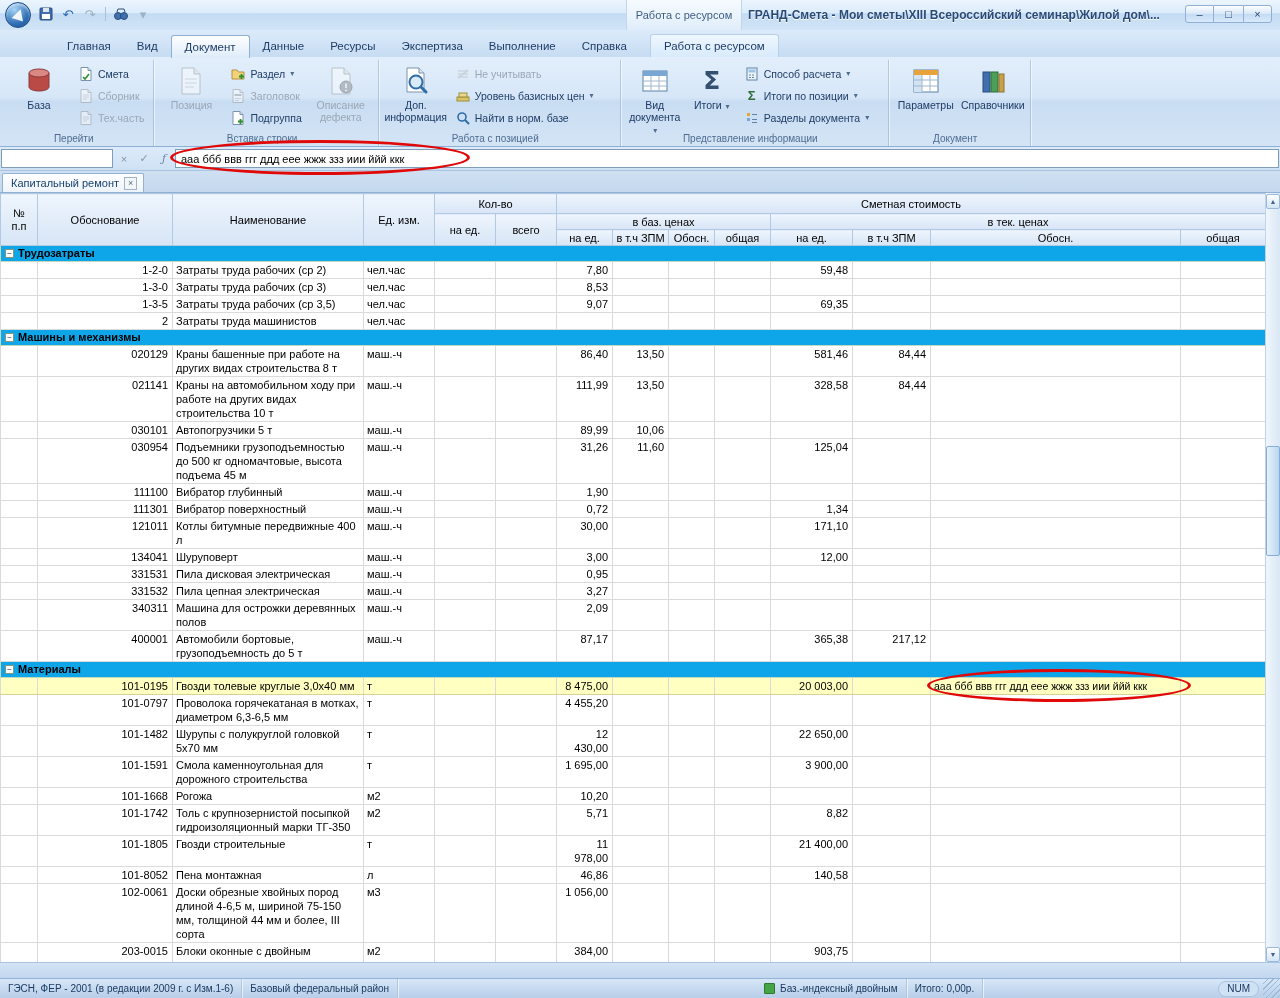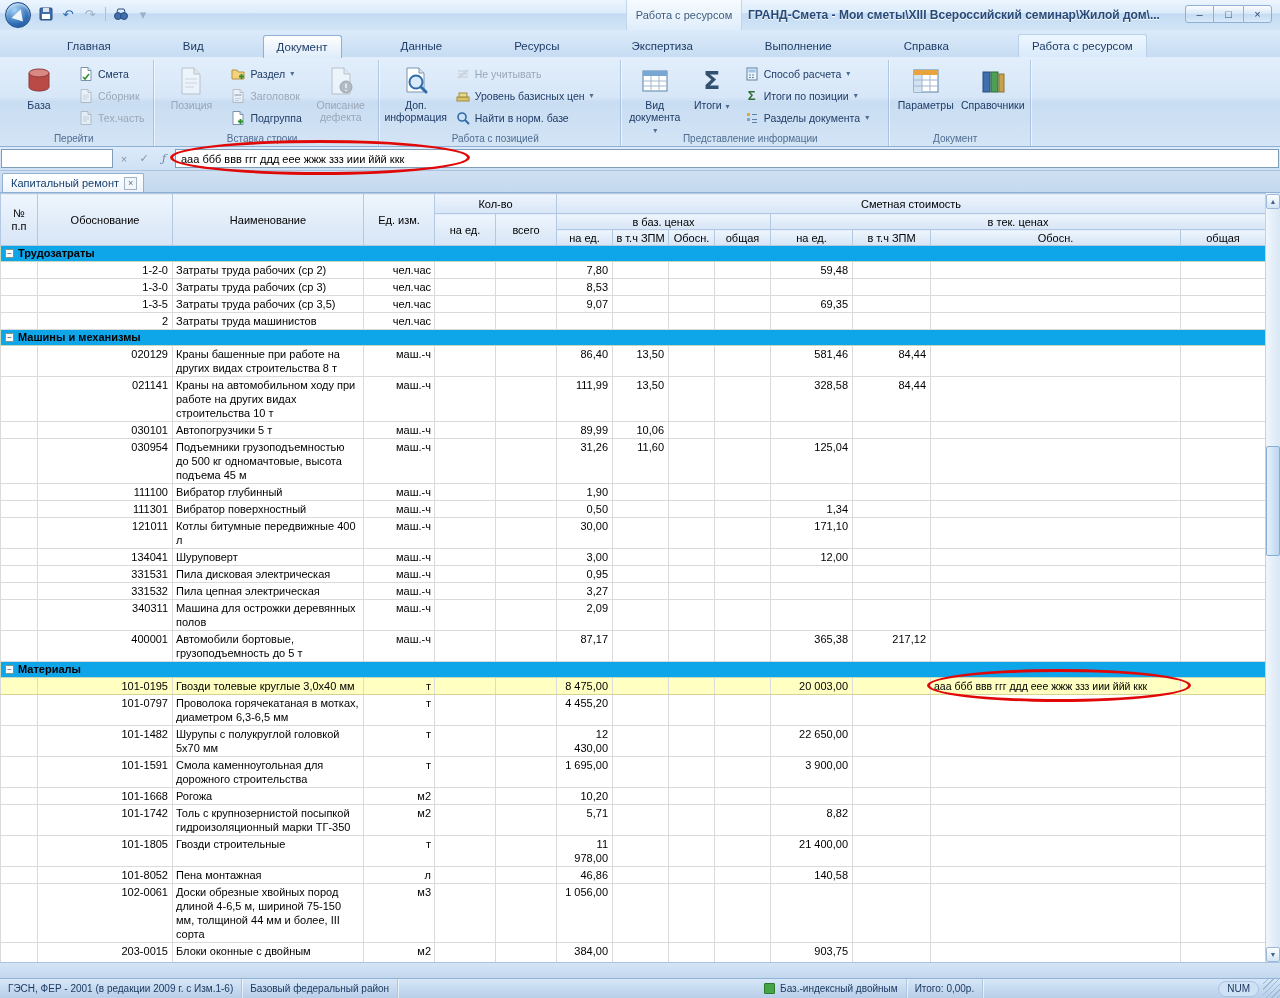--- a/index.html
+++ b/index.html
@@ -30,21 +30,21 @@
   .win-controls { position:absolute; right:8px; top:5px; display:flex; }
   .wbtn { width:29px; height:18px; display:flex; align-items:center; justify-content:center;
     font-size:11px; color:#27486f; border:1px solid #8fb0d4;
     background:linear-gradient(#fdfeff,#d7e7f7 50%,#c3dbf2 51%,#d9eafa); }
   .wbtn.min { border-radius:3px 0 0 3px; }
   .wbtn.max { border-left:none; border-right:none; }
   .wbtn.close { border-radius:0 3px 3px 0; }
 
   
   .tabrow { height:27px; background:linear-gradient(#dcebfb,#c6dcf2); display:flex;
-    align-items:flex-end; padding-left:54px;gap:46px; }
+    align-items:flex-end; padding-left:54px; }
   .rtab { padding:5px 13px; font-size:11.5px; color:#1e3c66; white-space:nowrap; }
   .rtab.active { background:linear-gradient(#fefefe,#ebf3fc 60%,#ddecf9);
     border:1px solid #8fb0d4; border-bottom:none; border-radius:3px 3px 0 0; position:relative; top:1px; z-index:2; }
   .rtab.ctxtab { margin-left:10px; background:linear-gradient(#eef7ff,#d8eafb);
     border:1px solid #b9d0e8; border-bottom:none; border-radius:3px 3px 0 0; }
 
   
   .ribbon { height:90px; border-bottom:1px solid #8fb0d4; display:flex; align-items:stretch;
     padding:3px 0 0 2px;
     background:linear-gradient(#e2eefb 0%,#d7e7f8 45%,#c9ddf2 50%,#d3e4f5 100%); }
@@ -97,21 +97,21 @@
   .grid thead tr:first-child th { height:20px; }
   .grid thead tr:nth-child(2) th, .grid thead tr:nth-child(3) th { height:16px; }
   .grid td { border:1px solid #dadada; font-size:11px; padding:1px 3px; vertical-align:top;
     line-height:14px; overflow:hidden; color:#000; }
   tr.section td { background:#0ea5e9; border:1px solid #c3d9bd; font-weight:bold; padding:0 2px;
     line-height:15px; }
   .collapse-box { display:inline-block; width:9px; height:9px; border:1px solid #85967f; background:#fff;
     font-size:8px; line-height:8px; text-align:center; font-weight:normal; margin:0 4px 0 2px;
     vertical-align:1px; color:#333; }
   td.r { text-align:right; padding-right:4px; }
-  td.ctr { text-align:right; }
+  td.ctr { text-align:left; }
   td.tob { white-space:nowrap; font-size:10.5px; }
   tr.hl td { background:#ffffc2; border-top-color:#d9d295; border-bottom-color:#d9d295; }
 
   
   .vscroll { position:absolute; top:0; right:0; width:15px; height:770px;
     background:linear-gradient(to right,#f0f6fc,#d9e7f5); border-left:1px solid #bed2e8; }
   .varrow { position:absolute; left:0; width:14px; height:15px; border:1px solid #9cb9d9;
     border-radius:2px; font-size:7px; color:#41658e; text-align:center; line-height:13px;
     background:linear-gradient(#fdfeff,#d4e5f6); }
   .varrow.up { top:1px; } .varrow.down { bottom:1px; }
@@ -592,21 +592,21 @@
             <td class="tob"></td>
             <td class="r"></td>
           </tr>
           <tr>
             <td></td>
             <td class="r">111301</td>
             <td>Вибратор поверхностный</td>
             <td class="ctr">маш.-ч</td>
             <td class="r"></td>
             <td class="r"></td>
-            <td class="r">0,50</td>
+            <td class="r">0,72</td>
             <td class="r"></td>
             <td></td>
             <td class="r"></td>
             <td class="r">1,34</td>
             <td class="r"></td>
             <td class="tob"></td>
             <td class="r"></td>
           </tr>
           <tr>
             <td></td>

